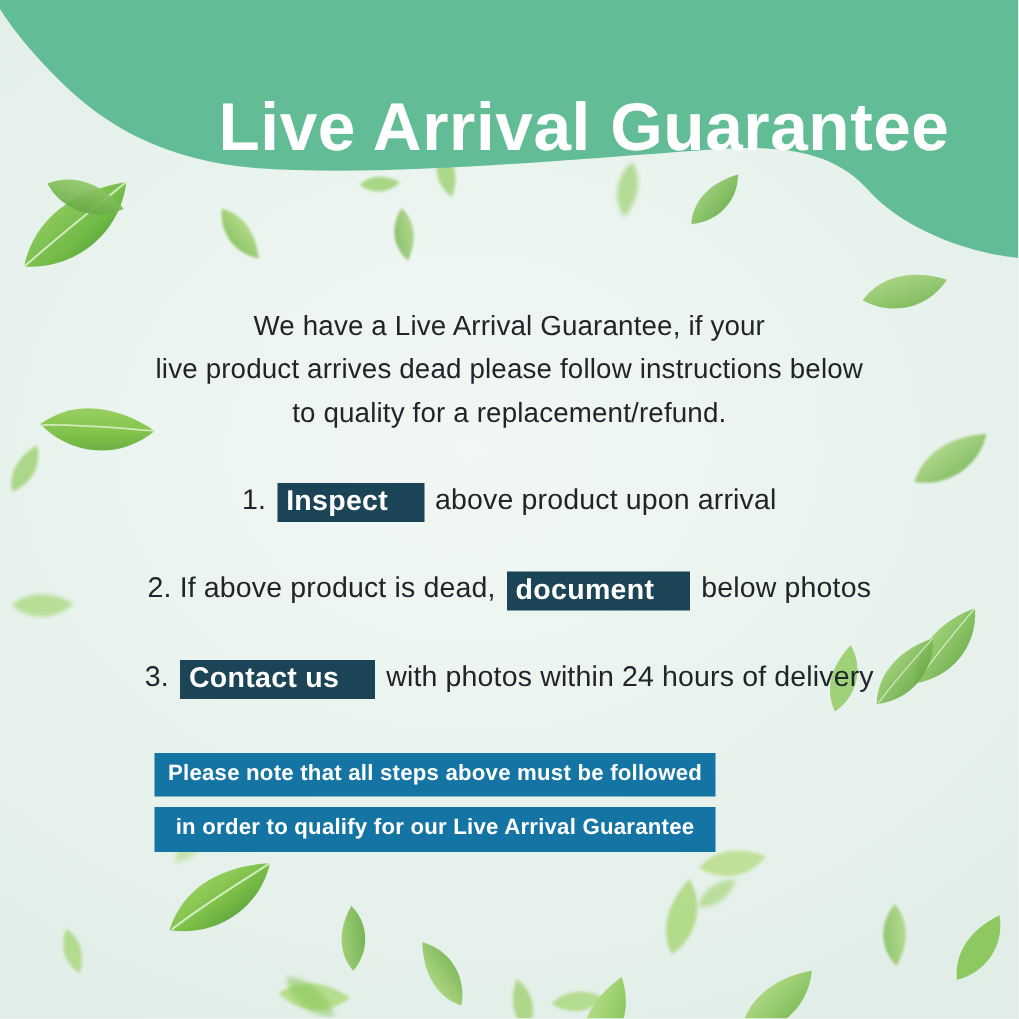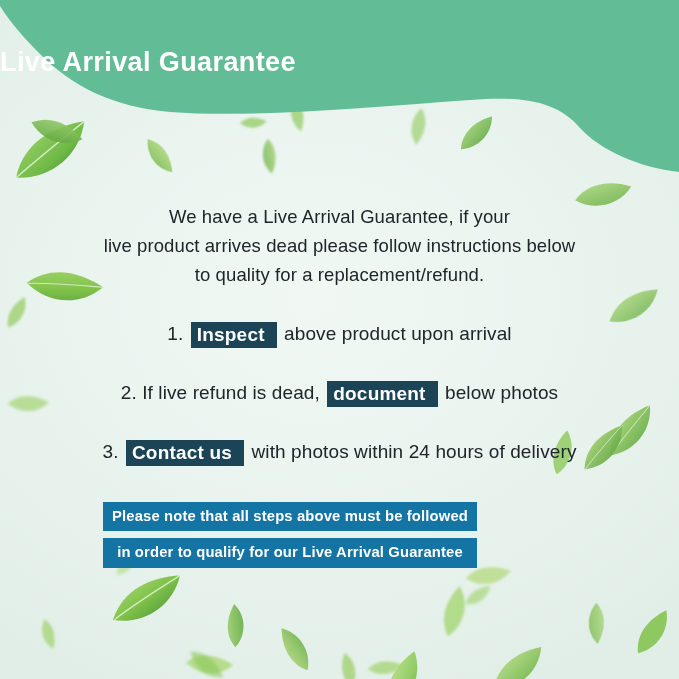--- a/index.html
+++ b/index.html
@@ -42,23 +42,23 @@
     width: 679px;
     height: 200px;
   }
   .header-wave svg { display: block; width: 100%; height: 100%; }
 
   .title {
     position: absolute;
     top: 30px;
     left: 0;
     width: 633px;
-    text-align: left;
+    text-align: right;
     color: #ffffff;
-    font-size: 27px;
+    font-size: 45px;
     font-weight: bold;
     letter-spacing: 0.4px;
     line-height: 1.1;
     white-space: nowrap;
   }
 
   
   .intro {
     position: absolute;
     top: 202px;
@@ -87,21 +87,21 @@
     white-space: nowrap;
     letter-spacing: 0.1px;
   }
   .step:last-child { margin-bottom: 16px; }
   .step .num { }
   .hl {
     display: inline-block;
     background: #1b4456;
     color: #ffffff;
     font-weight: bold;
-    padding: 3px 12px 4px 6px;
+    padding: 3px 24px 4px 6px;
     margin: 0 2px;
     line-height: 1;
     letter-spacing: 0.2px;
     position: relative;
     top: 1px;
   }
 
   
   .notes {
     position: absolute;
@@ -455,21 +455,21 @@
   <div class="steps">
 
     <div class="step">
       <span class="num">1.</span>
       <span class="hl">Inspect</span>
       <span>above product upon arrival</span>
     </div>
 
     <div class="step">
       <span class="num">2.</span>
-      <span>If live refund is dead,</span>
+      <span>If above product is dead,</span>
       <span class="hl">document</span>
       <span>below photos</span>
     </div>
 
     <div class="step">
       <span class="num">3.</span>
       <span class="hl">Contact us</span>
       <span>with photos within 24 hours of delivery</span>
     </div>
 

